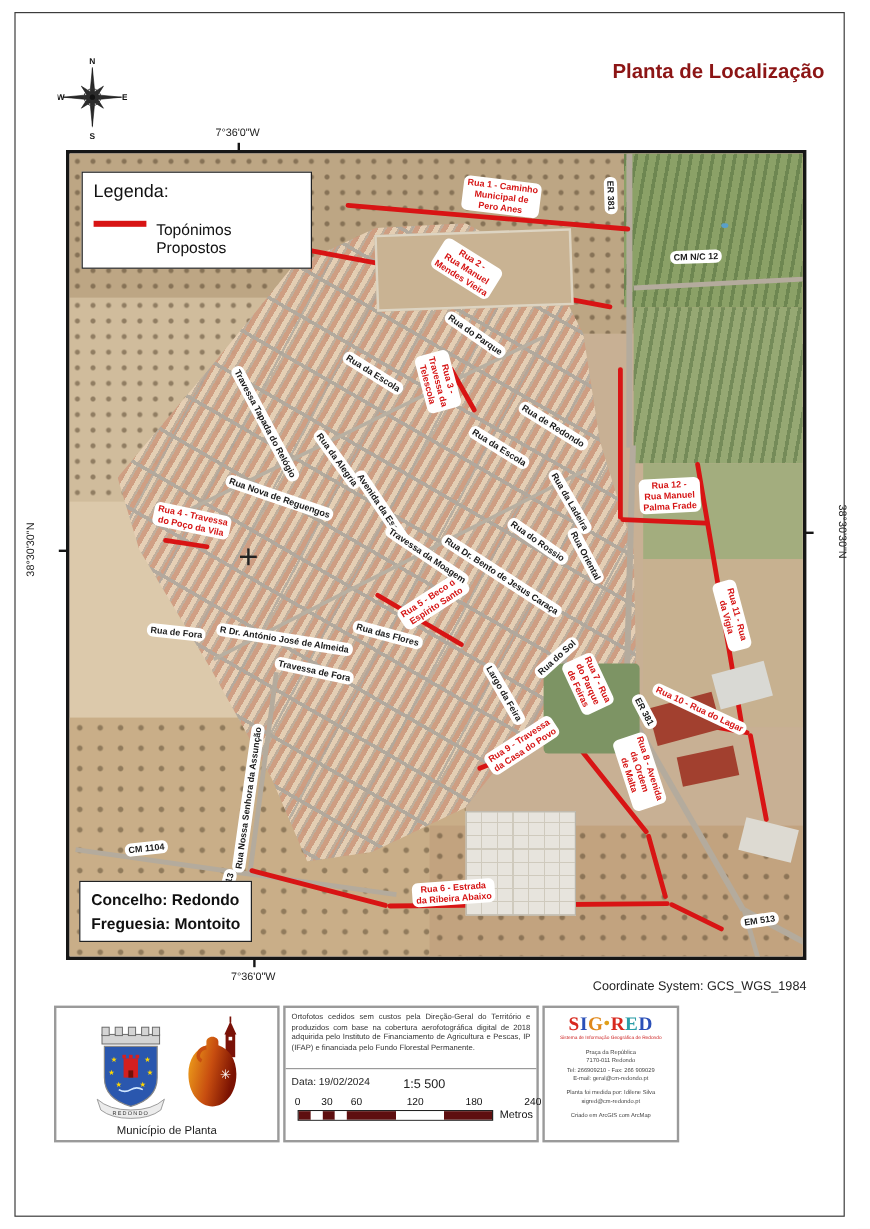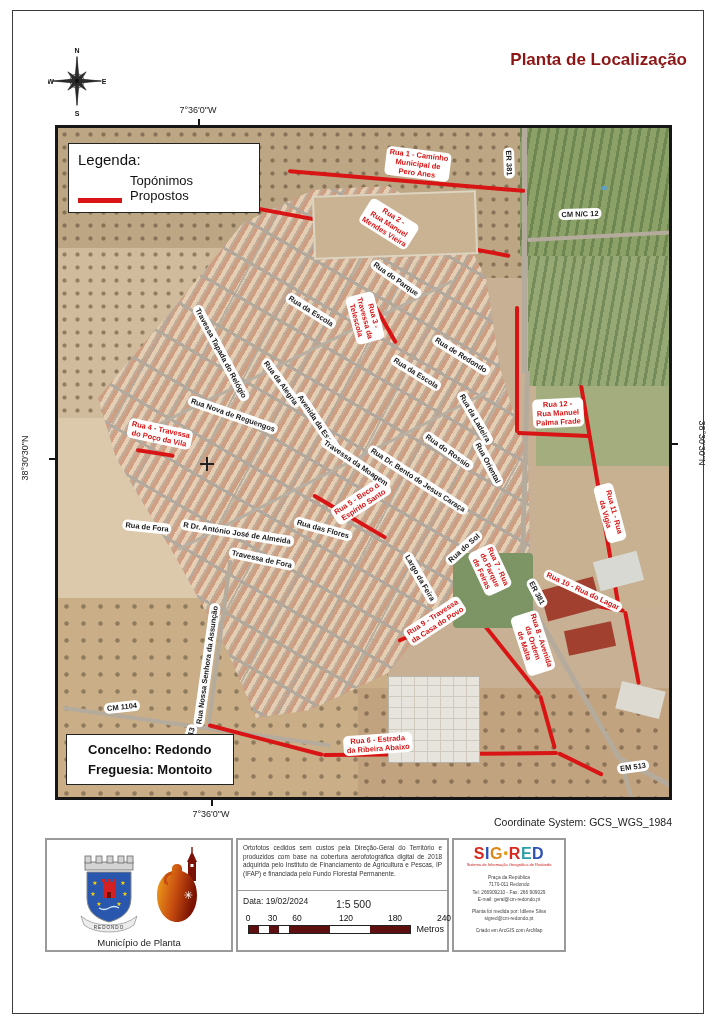--- a/index.html
+++ b/index.html
@@ -36,24 +36,24 @@
   .cross::before,.cross::after{content:"";position:absolute;background:#222;}
   .cross::before{left:-7px;top:-0.75px;width:14px;height:1.5px;}
   .cross::after{left:-0.75px;top:-7px;width:1.5px;height:14px;}
 
   
   .tick{position:absolute;background:#161616;}
   .coordlab{position:absolute;font-size:9px;color:#222;}
 
   .legend{position:absolute;left:10px;top:15px;width:172px;background:#fff;border:1.5px solid #222;z-index:40;padding:7px 9px 9px;}
   .legend .lt{font-size:15px;font-weight:normal;}
-  .legend .li{display:flex;align-items:flex-end;gap:8px;margin-top:5px;}
+  .legend .li{display:flex;align-items:flex-start;gap:8px;margin-top:16px;}
   .legend .sw{width:46px;height:5px;background:#d81414;}
   .legend .ln{font-size:13px;}
-  .infobox{position:absolute;left:8px;bottom:12px;background:#fff;border:1.5px solid #222;z-index:40;padding:5px 21px;}
+  .infobox{position:absolute;left:8px;bottom:12px;background:#fff;border:1.5px solid #222;z-index:40;padding:5px 9px;}
   .infobox div{font-size:13px;font-weight:bold;line-height:1.5;}
 
   .coordsys{position:absolute;right:43px;top:816px;font-size:10.5px;color:#222;}
 
   
   .footer{position:absolute;left:45px;top:838px;width:646px;height:114px;display:flex;gap:3px;}
   .fbox{border:2px solid #9a9a9a;background:#fff;box-sizing:border-box;position:relative;}
   .box-logos{width:188px;display:flex;align-items:center;justify-content:center;flex-wrap:wrap;padding-top:4px;}
   .box-logos .cap{width:100%;text-align:center;font-size:9.5px;color:#222;margin-top:-2px;}
   .box-cred{width:213px;}
@@ -63,21 +63,21 @@
   .scale-ratio{position:absolute;left:98px;top:7px;font-size:10.5px;color:#222;}
   .bar-wrap{position:absolute;left:10px;top:22px;width:196px;}
   .ticks{position:relative;height:11px;font-size:8.5px;}
   .ticks span{position:absolute;transform:translateX(-50%);}
   .bar-line{display:flex;align-items:center;}
   .bar{display:flex;width:176px;height:7px;border:1px solid #222;}
   .bar span{height:100%;}
   .sd{background:#5e0f10;}.sw2{background:#fff;}
   .metros{font-size:9px;margin-left:5px;}
   .box-sig{width:114px;text-align:center;padding-top:5px;}
-  .sig-logo{font-size:16px;font-weight:bold;letter-spacing:.5px;font-family:Liberation Sans, sans-serif;}
+  .sig-logo{font-size:16px;font-weight:bold;letter-spacing:.5px;font-family:Liberation Serif, serif;}
   .sl0{color:#d8281e}.sl1{color:#2b50b8}.sl2{color:#e0881a}.sl3{color:#e0a01a;font-size:9px;vertical-align:3px}.sl4{color:#d8281e}.sl5{color:#2b9ea8}.sl6{color:#2b50b8}
   .sig-tag{font-size:4px;color:#cc2222;margin-top:-1px;}
   .sig-addr{font-size:4.8px;color:#444;line-height:1.55;margin-top:7px;}
   .sig-addr .gap{height:4px;}
   .box-enq{width:125px;}
   .enq-title{font-size:7.8px;font-weight:bold;text-align:center;padding-top:4px;}
   .enq-map{width:102px;height:86px;border:1px solid #aaa;margin:4px auto 0;display:block;}
 </style>
 </head>
 <body>

